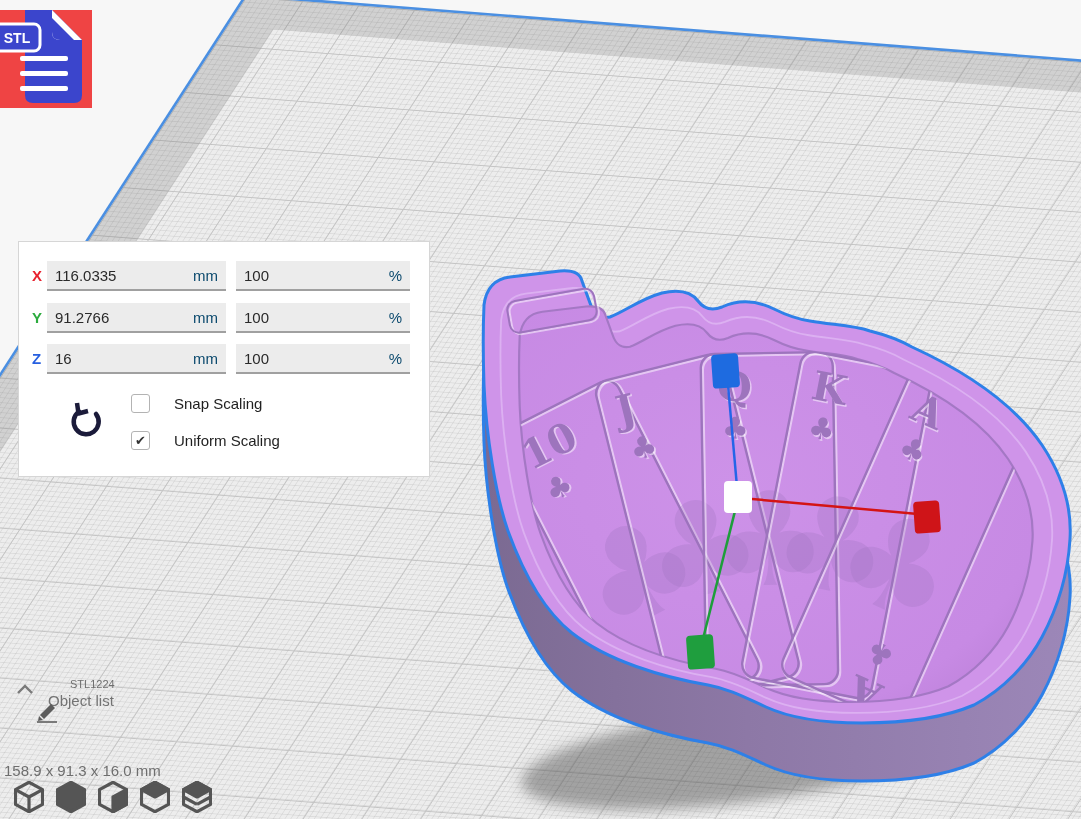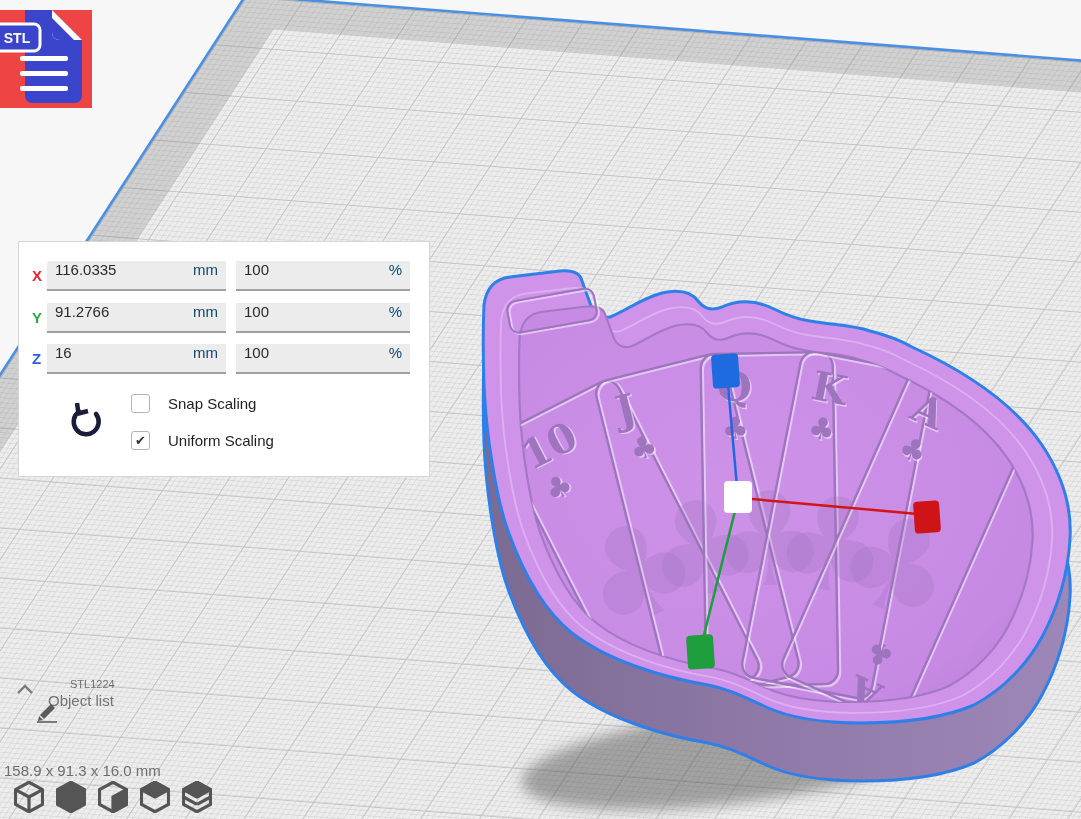--- a/index.html
+++ b/index.html
@@ -29,26 +29,26 @@
 
   
   #stl-card{position:absolute;left:0;top:10px;width:92px;height:98px;background:#ef4444;z-index:3;}
 
   
   #scale-panel{position:absolute;left:18px;top:241px;width:412px;height:236px;
     background:#ffffff;border:1px solid #d6d6d6;z-index:4;}
   .axis-row{position:absolute;left:0;width:100%;height:30px;}
   .axis-row .axis{position:absolute;left:13px;top:6px;font-size:15px;font-weight:bold;}
   .field{position:absolute;top:0;height:30px;background:#ececec;
-    border-bottom:2px solid #a0a0a0;display:flex;
+    border-bottom:2px solid #a0a0a0;display:flex;align-items:center;
     justify-content:space-between;padding:0 8px;font-size:15px;color:#2a2a2a;}
   .field .unit{color:#0c4a6e;}
   .field.mm{left:28px;width:179px;}
   .field.pct{left:217px;width:174px;}
-  .cb-row{position:absolute;left:112px;height:19px;display:flex;align-items:center;gap:18px;}
+  .cb-row{position:absolute;left:112px;height:19px;display:flex;align-items:center;gap:24px;}
   .checkbox{width:19px;height:19px;border:1px solid #b3b3b3;border-radius:3px;
     background:#fff;display:flex;align-items:center;justify-content:center;
     font-size:13px;color:#333;}
   .checkbox .mark{display:none;line-height:1;}
   .checkbox.checked .mark{display:block;}
   .cb-label{font-size:15px;color:#1f1f1f;white-space:nowrap;}
   #reset-btn{position:absolute;left:46px;top:160px;width:42px;height:42px;cursor:pointer;}
 
   
   .ol-text{position:absolute;color:#737373;font-size:15px;z-index:3;white-space:nowrap;margin-top:12px;}

